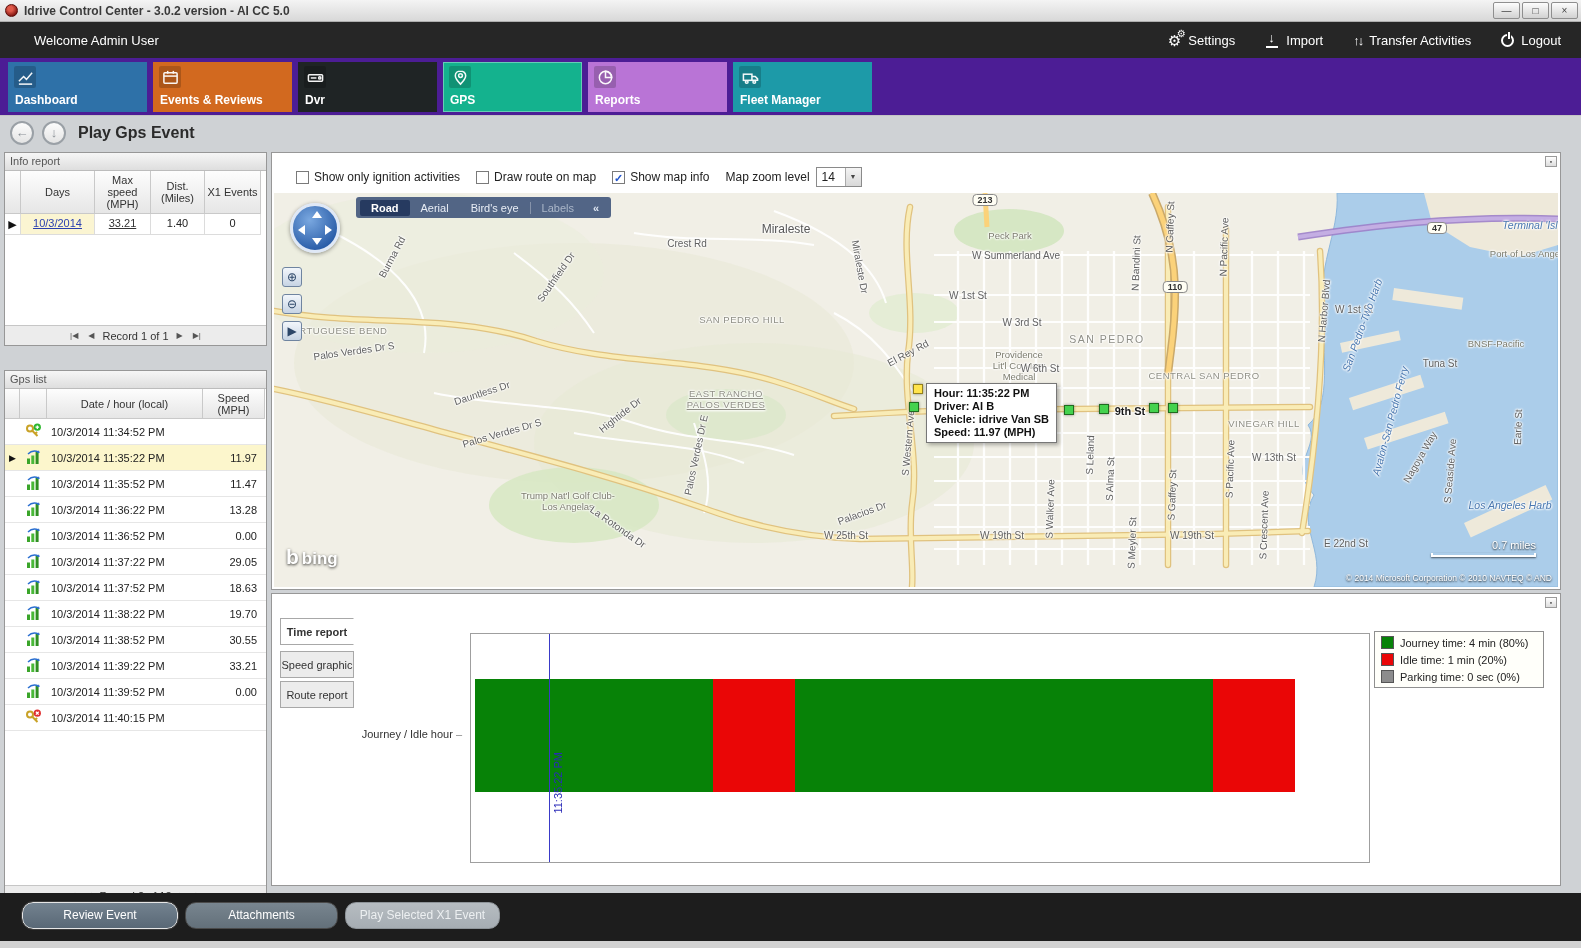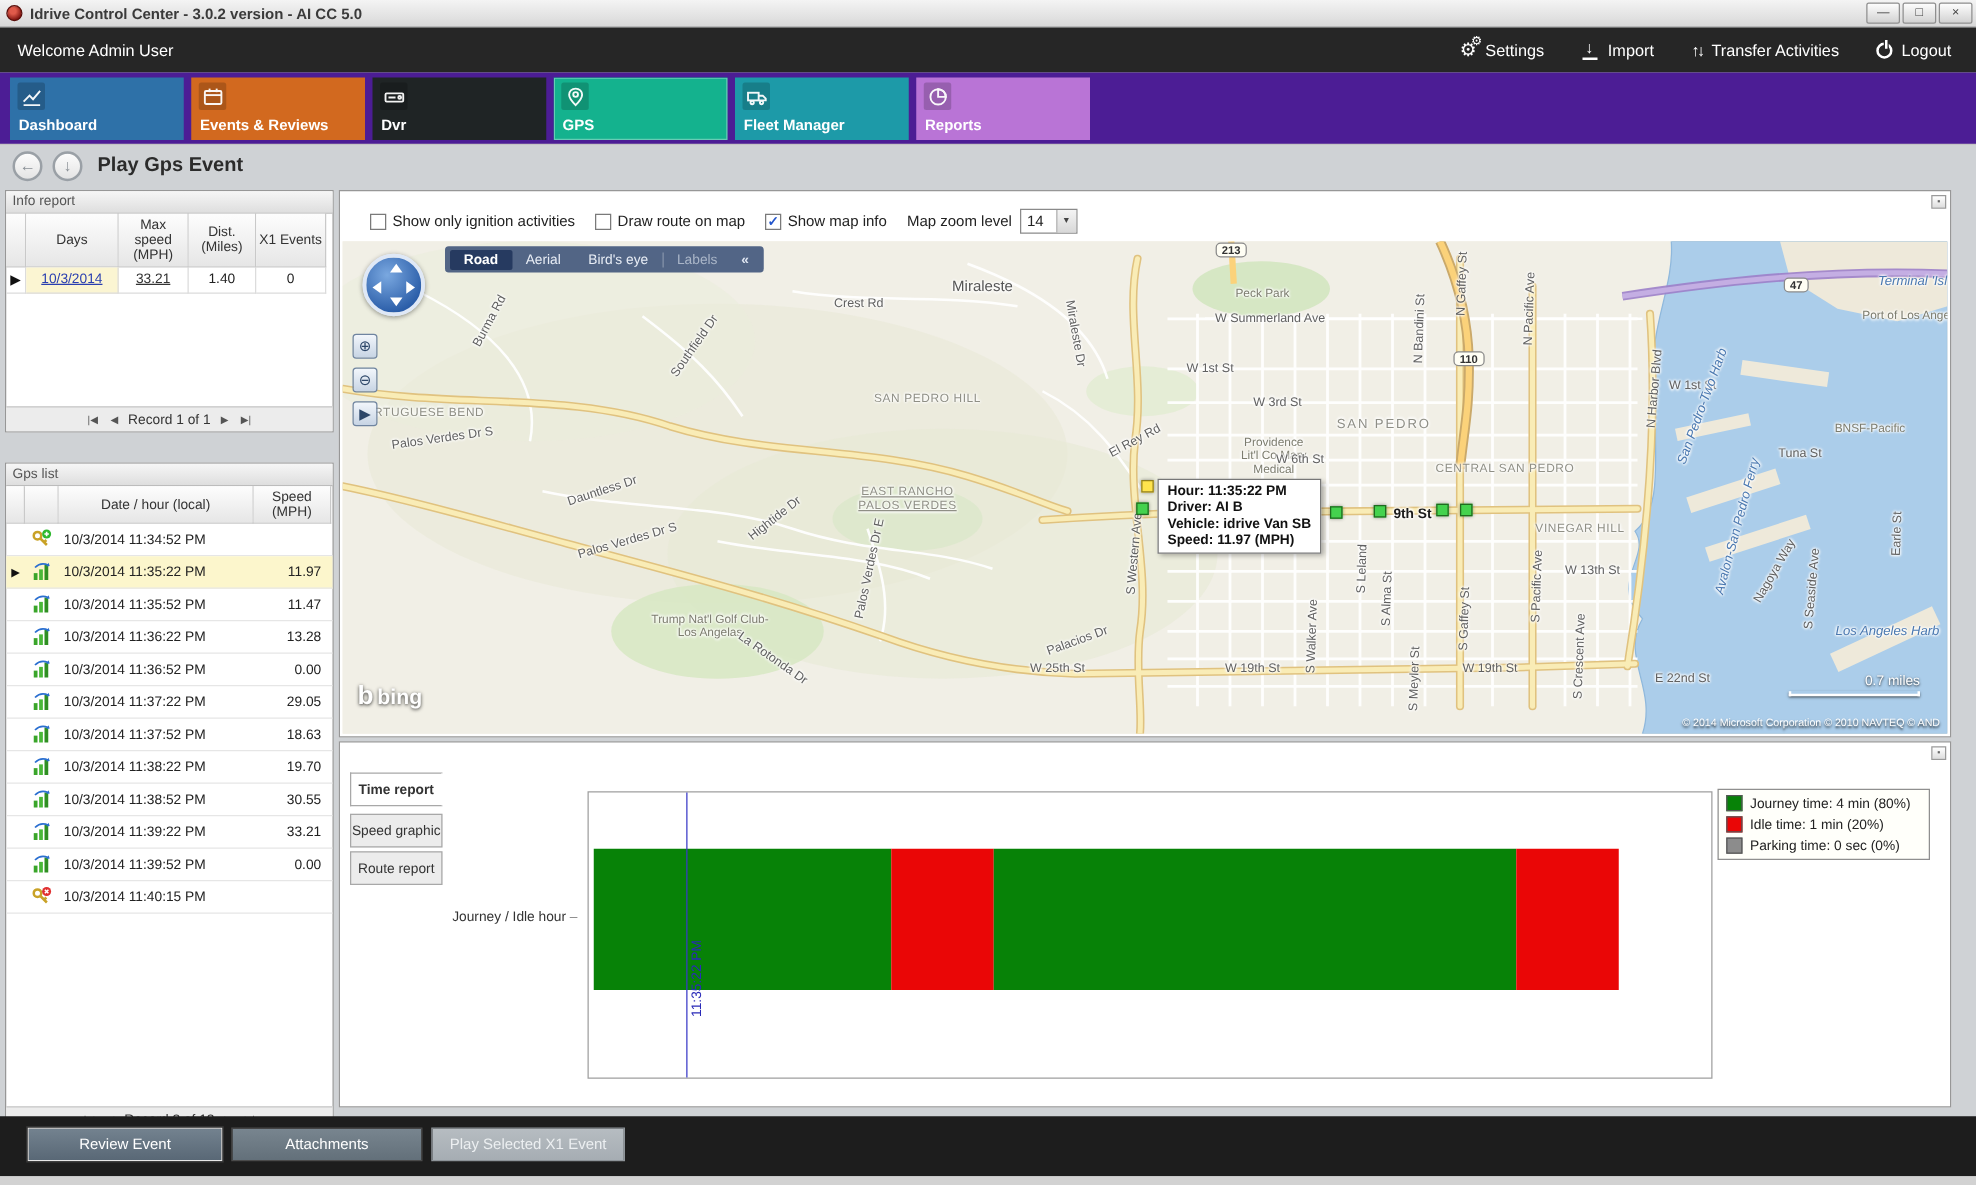--- a/index.html
+++ b/index.html
@@ -14,21 +14,21 @@
     background:radial-gradient(circle at 40% 35%, #e05a4a 25%, #7e1410 75%); border:1px solid #5a0e0a; }
   .app-title { font-size:12px; font-weight:bold; color:#3a3a3a; }
   .win-controls { margin-left:auto; display:flex; gap:2px; padding-right:3px; }
   .win-btn { width:27px; height:17px; background:linear-gradient(#fdfdfd,#d2d2d2);
     border:1px solid #8f8f8f; border-radius:2px; font-size:10px; line-height:15px;
     text-align:center; color:#444; }
 
   
   .welcomebar { position:absolute; left:0; top:22px; right:0; height:36px; background:#262626;
     display:flex; align-items:center; color:#fff; }
-  .welcome-text { padding-left:14px; font-size:13px; }
+  .welcome-text { padding-left:14px; font-size:13px;margin-left:20px; }
   .top-actions { margin-left:auto; display:flex; align-items:center; gap:30px; padding-right:20px; }
   .top-action { display:flex; align-items:center; gap:7px; font-size:13px; color:#fff; cursor:default; }
   .ic-gear { position:relative; font-size:15px; line-height:1; }
   .ic-gear .g2 { position:absolute; font-size:10px; left:9px; top:-4px; }
   .ic-import { position:relative; width:14px; height:15px; display:inline-block; }
   .ic-import::before { content:"↓"; position:absolute; left:3px; top:-3px; font-weight:bold; font-size:13px; }
   .ic-import::after { content:""; position:absolute; left:1px; right:1px; bottom:0; height:2px; background:#fff; }
   .ic-transfer { font-weight:bold; font-size:13px; letter-spacing:-2px; }
   .ic-power { position:relative; width:13px; height:13px; border:2px solid #fff; border-radius:50%; display:inline-block; }
   .ic-power::after { content:""; position:absolute; left:4.5px; top:-4px; width:2px; height:7px; background:#fff; box-shadow:0 0 0 1px #262626; }
@@ -152,21 +152,21 @@
   .cursor-line { position:absolute; top:0; bottom:0; width:1px; background:#3a3ac8; z-index:3; }
   .cursor-label { position:absolute; top:118px; color:#2a2ab8; font-size:11px; writing-mode:vertical-rl; transform:rotate(180deg); z-index:3; }
   .legend { position:absolute; right:16px; top:37px; width:170px; border:1px solid #8f8f8f; background:#fffffa;
     padding:4px 6px; display:flex; flex-direction:column; gap:4px; z-index:2; }
   .lg-row { display:flex; align-items:center; gap:6px; }
   .lg-sw { width:13px; height:13px; border:1px solid #555; flex:0 0 auto; }
   .lg-tx { font-size:11px; color:#222; }
 
   
   .footer { position:absolute; left:0; top:893px; right:0; height:48px; background:#1d1d1d; }
-  .fbtn { position:absolute; top:9px; height:27px; font-size:12px; color:#fff; text-align:center; line-height:25px; }
+  .fbtn { position:absolute; top:9px; height:27px; font-size:12px; color:#fff; text-align:center; line-height:25px;border-radius:11px; }
   .fbtn.focused { left:22px; width:156px; background:linear-gradient(#73828f,#596876); border:1px solid #e6e6e6; outline:1px solid #3a3a3a; }
   .fbtn.normal  { left:185px; width:153px; background:linear-gradient(#78858f,#63707a); border:1px solid #4a4a4a; }
   .fbtn.disabled{ left:345px; width:155px; background:linear-gradient(#b6bcc1,#a6adb3); border:1px solid #8e9499; color:#eceff1; }
   .bottom-strip { position:absolute; left:0; top:941px; right:0; height:7px; background:#d2d2d2; }
 
   #info-panel { left:4px; top:152px; width:263px; height:194px; }
   #gps-panel  { left:4px; top:370px; width:263px; height:536px; }
 </style>
 </head>
 <body>
@@ -236,39 +236,39 @@
   </div>
   <div class="tile sel" style="background: rgb(20, 178, 142);">
     <span class="tile-ic">
         <svg viewBox="0 0 18 18">
           <path d="M9 2 C5.7 2 3.5 4.4 3.5 7.2 C3.5 10.5 9 16 9 16 C9 16 14.5 10.5 14.5 7.2 C14.5 4.4 12.3 2 9 2 Z"></path>
           <circle cx="9" cy="7" r="2"></circle>
         </svg>
       </span>
     <span class="tile-label">GPS</span>
   </div>
+  <div class="tile" style="background: rgb(185, 116, 214);">
+    <span class="tile-ic">
+        <svg viewBox="0 0 18 18">
+          <circle cx="9" cy="9" r="6.5"></circle>
+          <path d="M9 9 L9 2.5 A6.5 6.5 0 0 1 15.5 9 Z"></path>
+        </svg>
+      </span>
+    <span class="tile-label">Reports</span>
+  </div>
   <div class="tile" style="background: rgb(29, 154, 168);">
     <span class="tile-ic">
         <svg viewBox="0 0 18 18">
           <rect x="1.5" y="5.5" width="9" height="6.5"></rect>
           <path d="M10.5 8 h3.5 l2.5 2.5 V12 h-6"></path>
           <circle cx="5" cy="13.8" r="1.4"></circle>
           <circle cx="13" cy="13.8" r="1.4"></circle>
         </svg>
       </span>
     <span class="tile-label">Fleet Manager</span>
-  </div>
-  <div class="tile" style="background: rgb(185, 116, 214);">
-    <span class="tile-ic">
-        <svg viewBox="0 0 18 18">
-          <circle cx="9" cy="9" r="6.5"></circle>
-          <path d="M9 9 L9 2.5 A6.5 6.5 0 0 1 15.5 9 Z"></path>
-        </svg>
-      </span>
-    <span class="tile-label">Reports</span>
   </div>
 </div>
 
 <div class="pagetitle-row">
   <span class="circ-btn">←</span>
   <span class="circ-btn">↓</span>
   <span class="page-title">Play Gps Event</span>
 </div>
 
 <div class="panel" id="info-panel">

